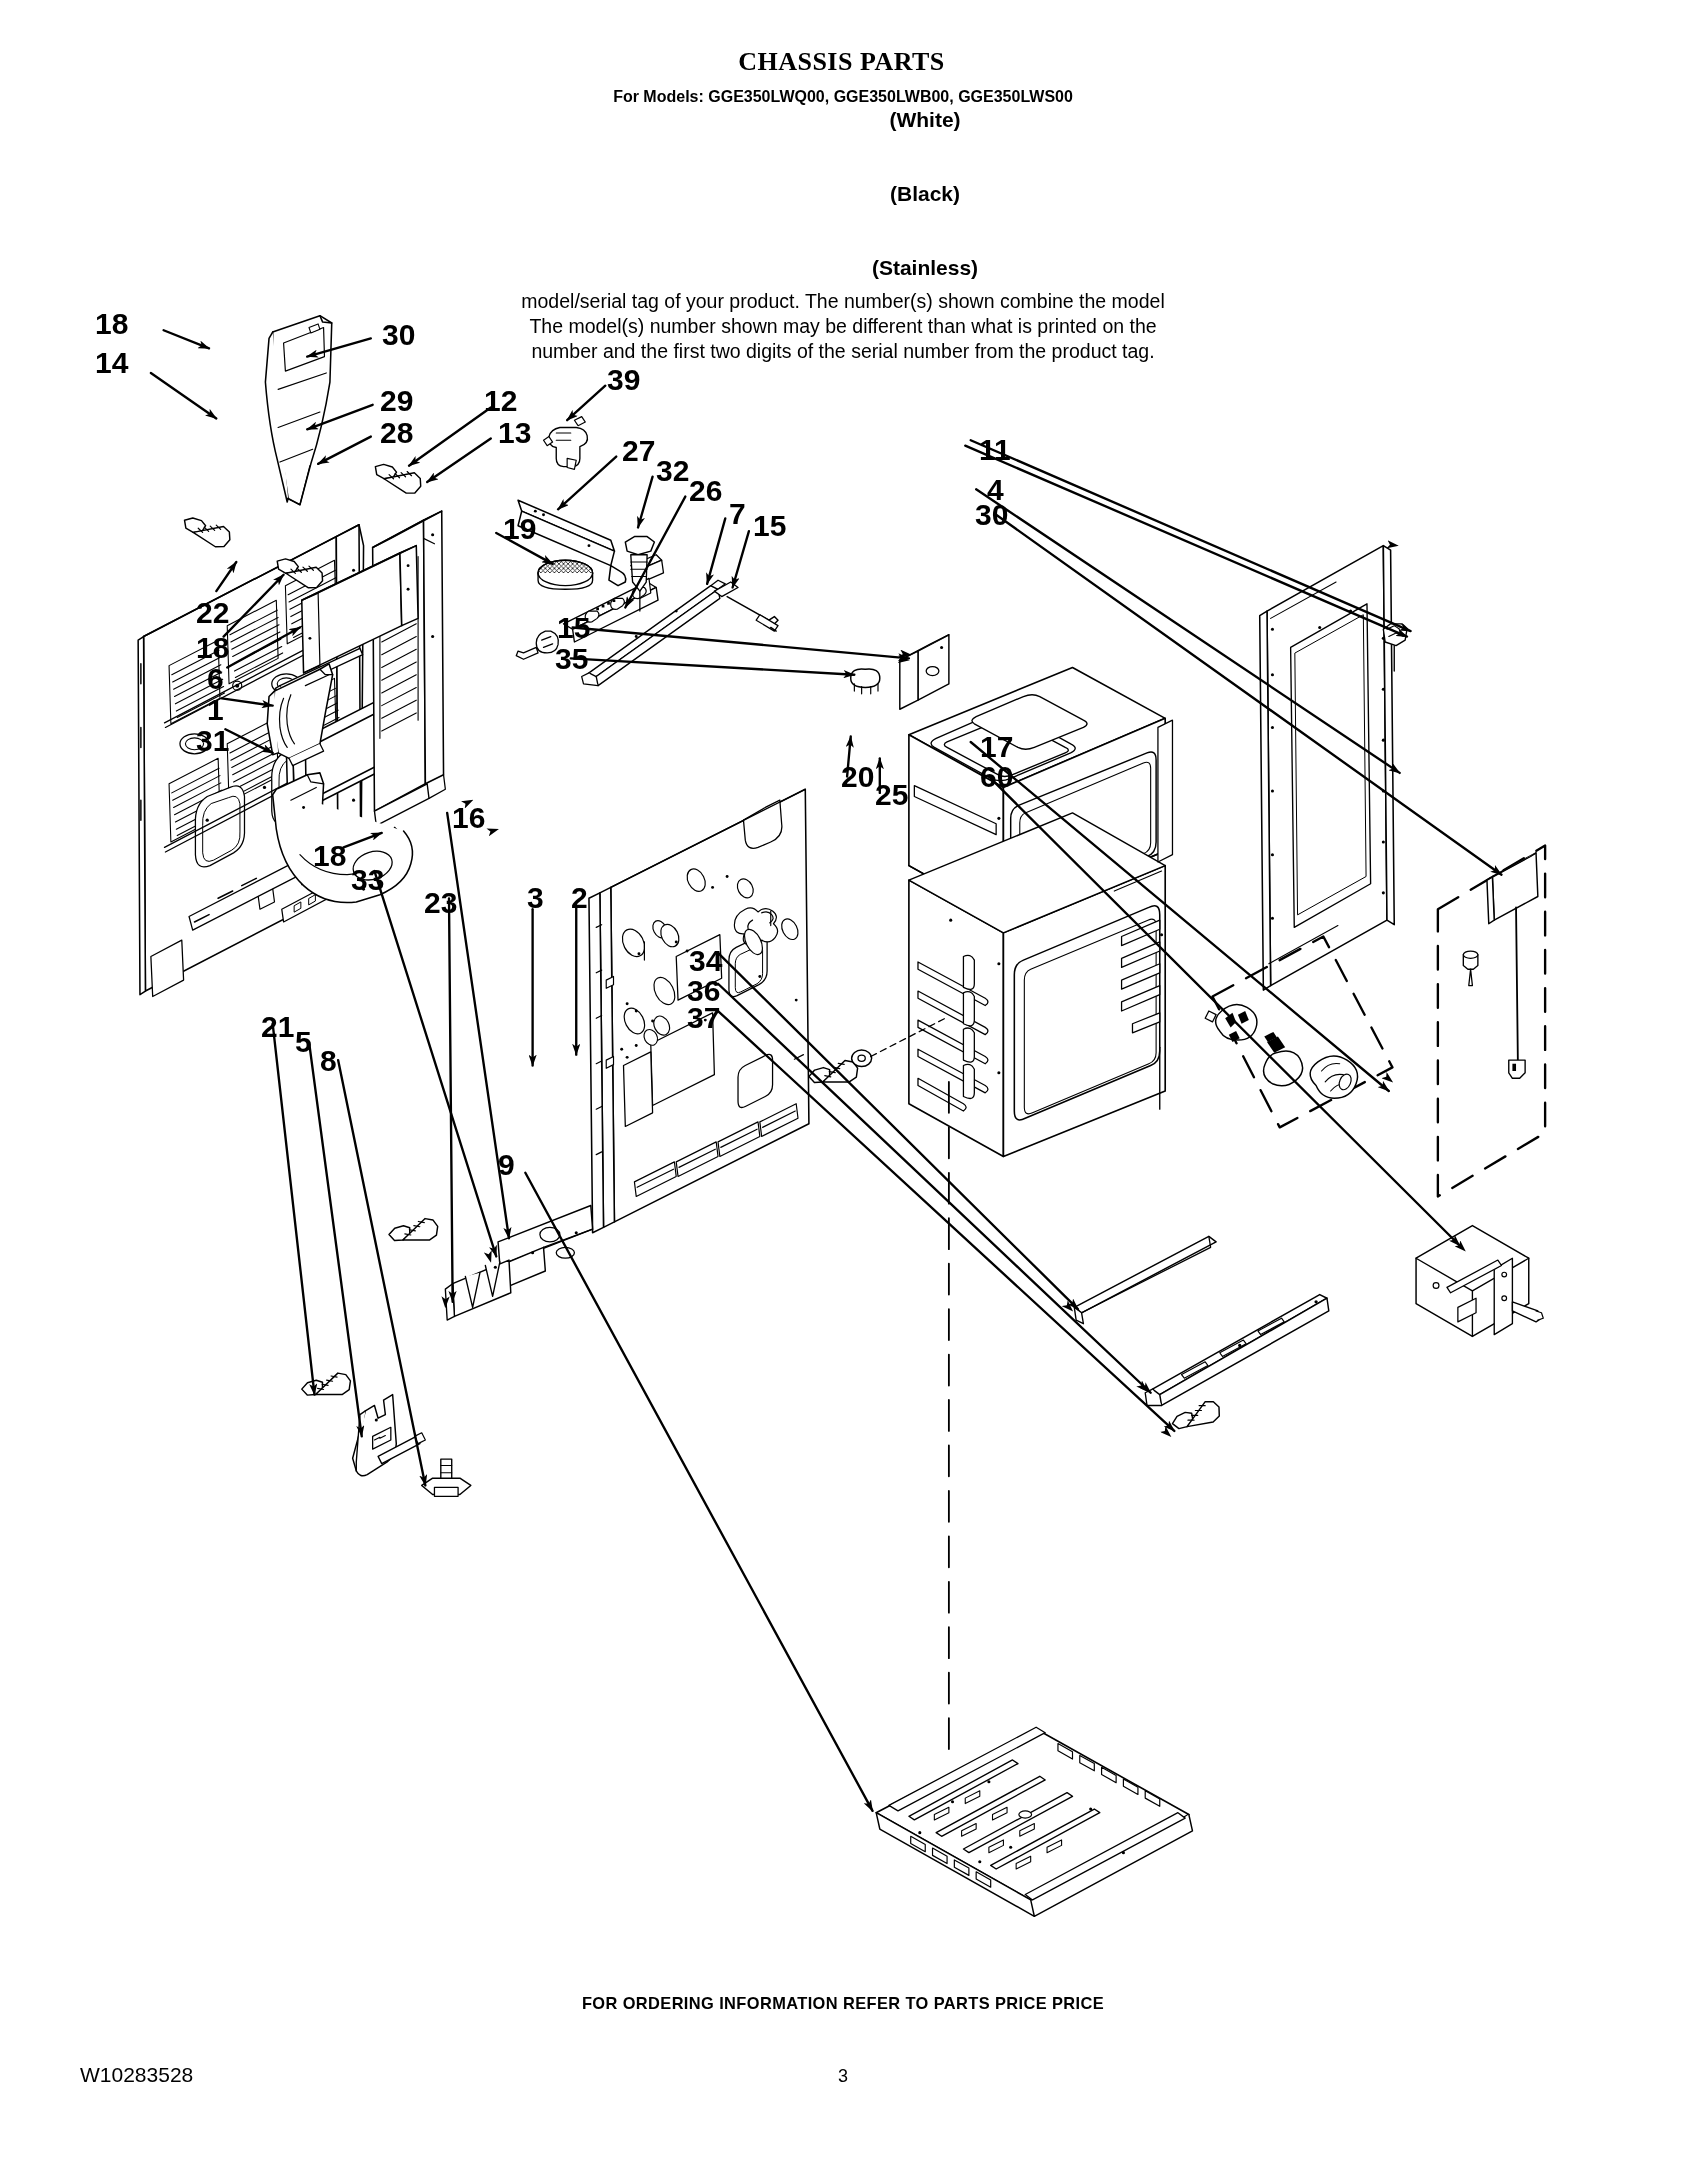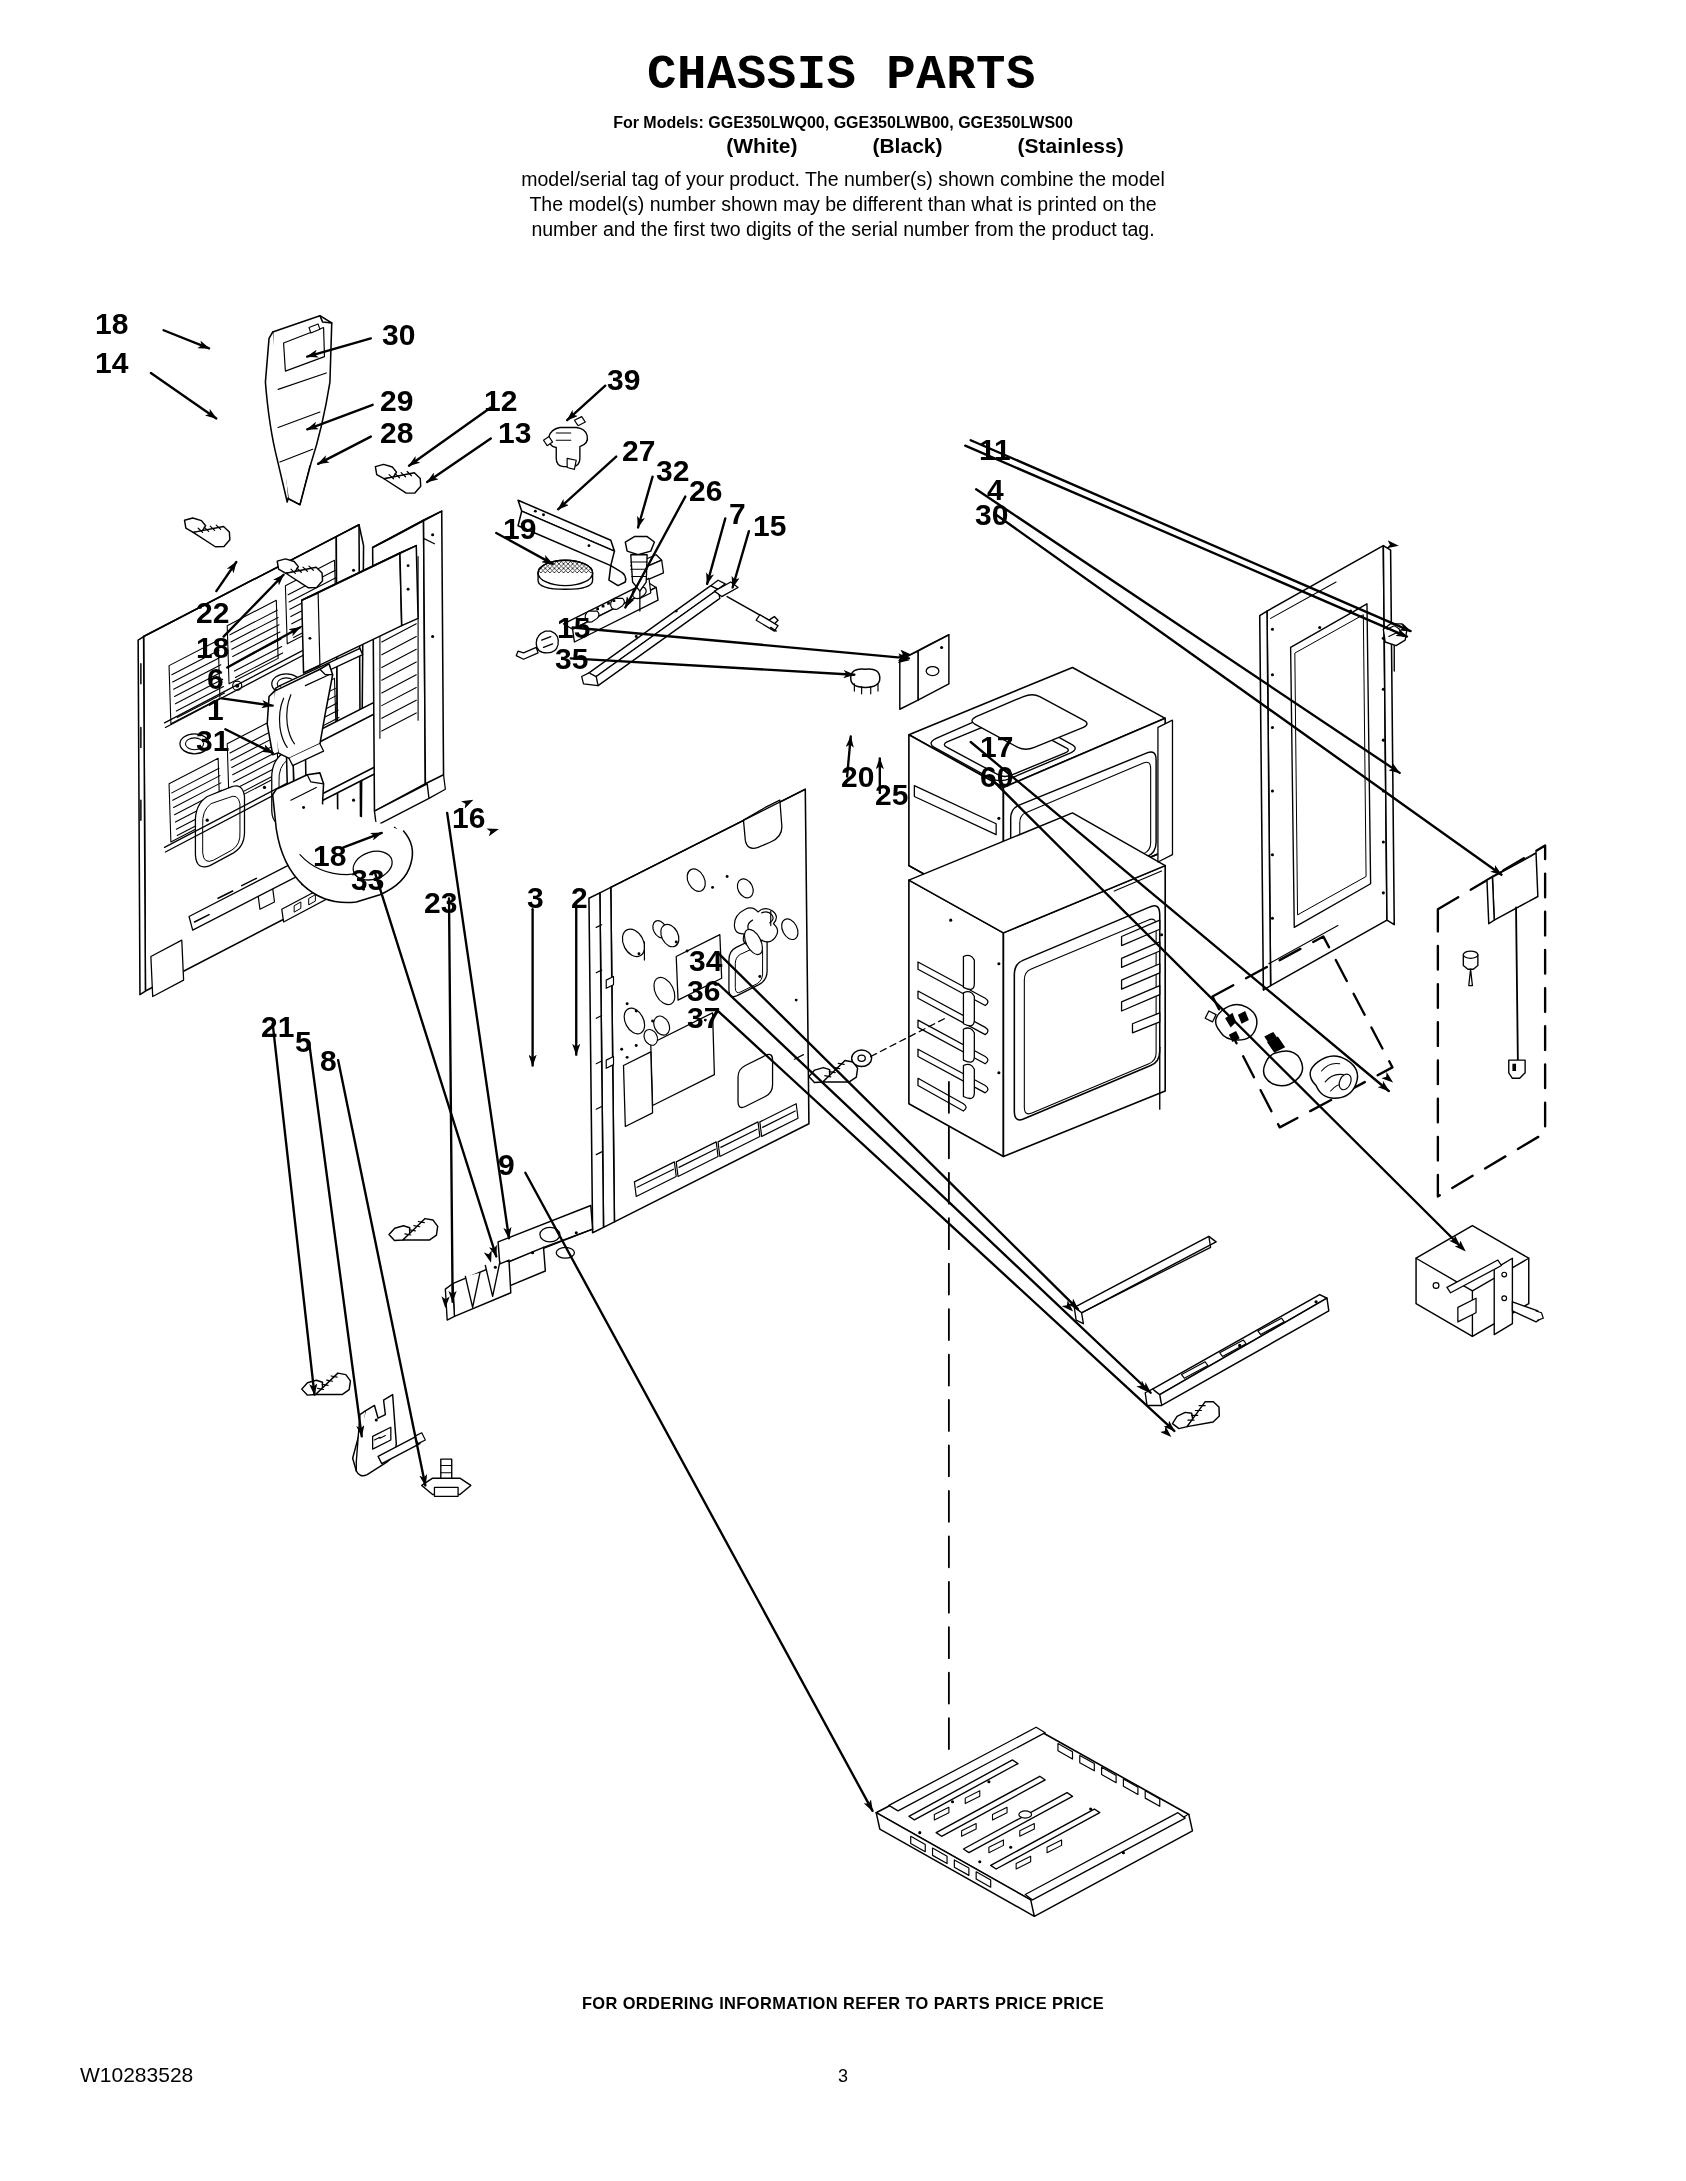--- a/index.html
+++ b/index.html
@@ -6,27 +6,27 @@
   html,body{margin:0;padding:0;background:#ffffff;}
   body{
     width:1686px;height:2182px;position:relative;overflow:hidden;
     font-family:"Liberation Sans", sans-serif;color:#000;
   }
   #page{position:absolute;inset:0;}
 
   
   .header{position:absolute;left:0;right:0;top:47px;text-align:center;}
   .doc-title{
-    font-size:49px;font-weight:bold;letter-spacing:0.5px;margin:0 3px 11px 0;
-    font-family:Liberation Mono, monospace;
+    font-size:26px;font-weight:bold;letter-spacing:0.5px;margin:0 3px 11px 0;
+    font-family:Liberation Serif, serif;
   }
   .models-line{font-size:16px;font-weight:bold;margin:0 0 1.8px 0;}
   .finish-row{
     font-size:21px;font-weight:bold;display:flex;justify-content:center;
-    gap:75px;margin:1.8px 0 9px 0;padding-left:164px;
+    gap:50px;margin:1.8px 0 9px 0;padding-left:164px;flex-direction:column;
   }
   .note{font-size:19.5px;line-height:1.28;font-weight:400;}
   .note div{margin:0;}
 
   
   .footer-note{
     position:absolute;left:0;right:0;top:1994px;text-align:center;
     font-size:16.4px;font-weight:bold;letter-spacing:0.4px;
   }
   .footer-code{position:absolute;left:80px;top:2063px;font-size:21px;}

